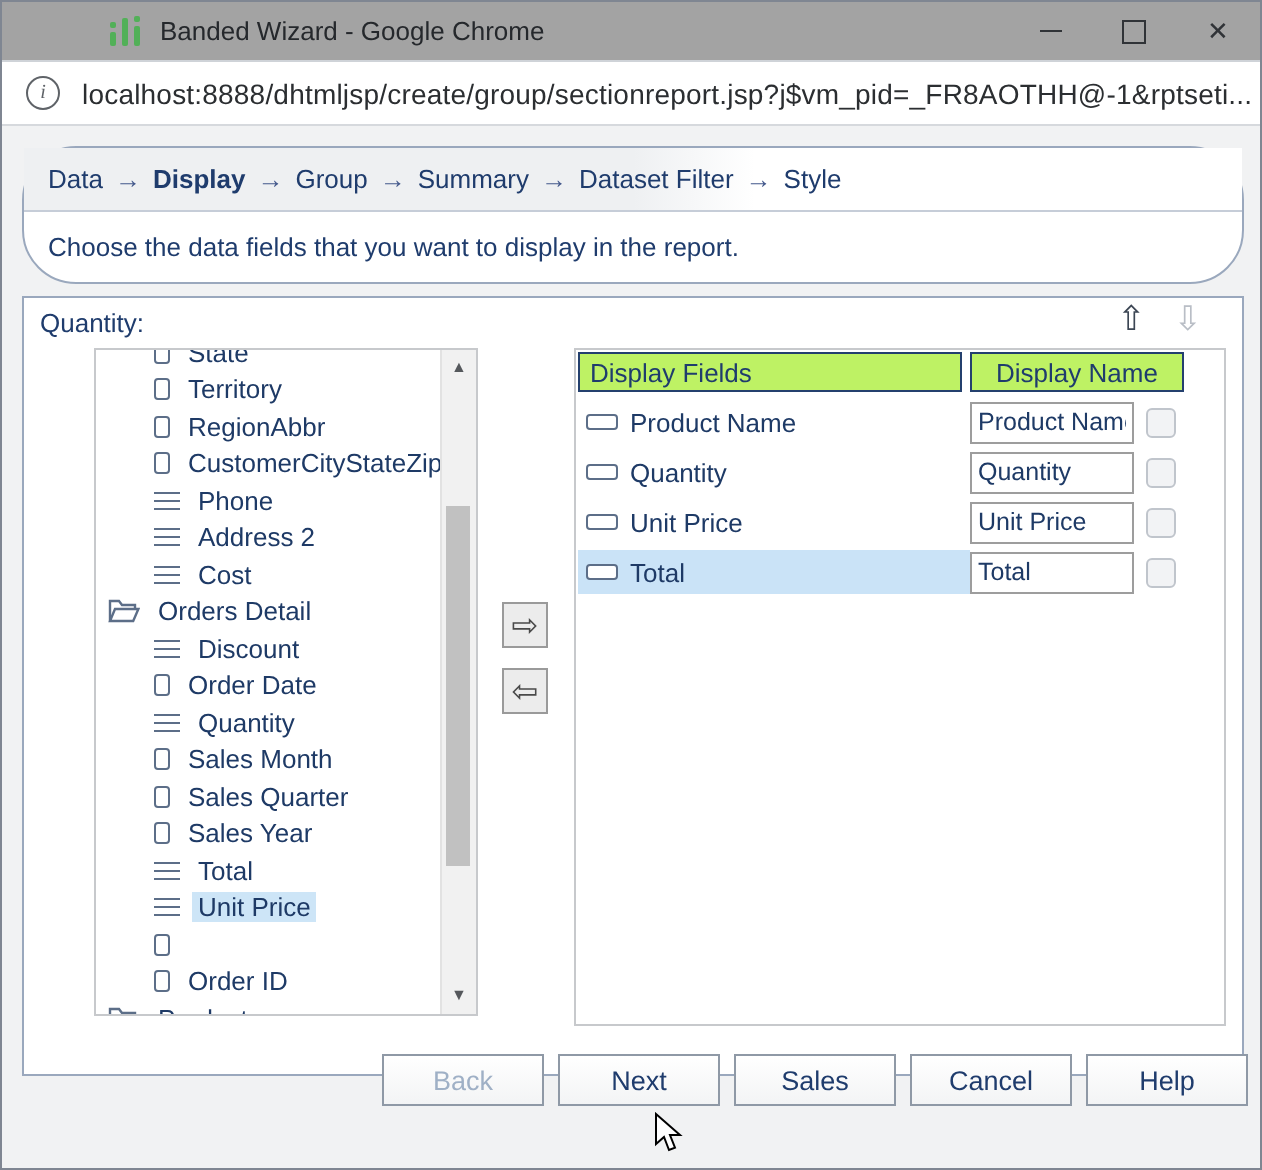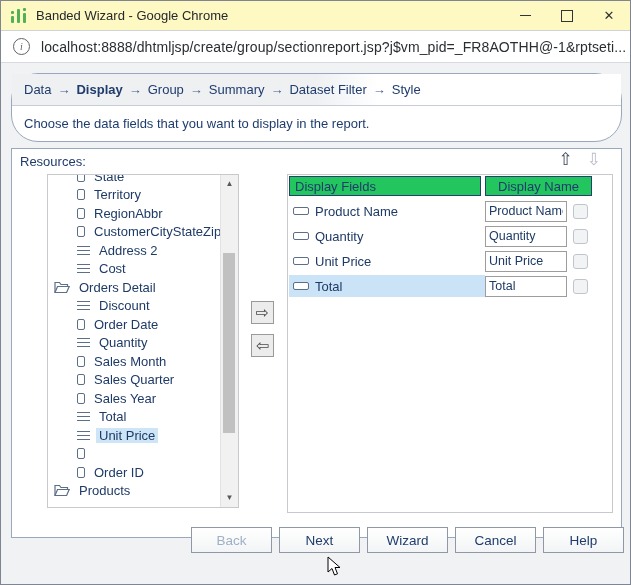--- a/index.html
+++ b/index.html
@@ -4,22 +4,22 @@
 <style>
   html,body{margin:0;padding:0;}
   body{
     width:631px;height:585px;overflow:hidden;position:relative;
     font-family:"Liberation Sans","DejaVu Sans",sans-serif;
     background:#f1f2f3;
   }
   .window{position:absolute;inset:0;border:1px solid #7f8692;box-sizing:border-box;background:#f1f2f3;}
 
   
-  .titlebar{position:absolute;left:0;top:0;right:0;height:30px;background:#fef9c3;
-    display:flex;align-items:center;border-bottom:1px solid #cfd3d8;box-sizing:border-box;}
+  .titlebar{position:absolute;left:0;top:0;right:0;height:30px;background:#a3a3a3;
+    display:flex;align-items:center;border-bottom:1px solid #cfd3d8;box-sizing:border-box;padding-left:44px;}
   .app-icon{width:18px;height:16px;margin-left:9px;position:relative;display:inline-block;}
   .app-icon i{position:absolute;bottom:1px;width:3px;background:#52b058;border-radius:1px;}
   .app-icon i.b1{left:1px;height:7px;}
   .app-icon i.b2{left:7px;height:14px;}
   .app-icon i.b3{left:13px;height:10px;}
   .app-icon i.d1{left:1px;bottom:10px;height:3px;}
   .app-icon i.d3{left:13px;bottom:13px;height:3px;}
   .win-title{margin-left:8px;font-size:13px;color:#25282c;}
   .win-controls{margin-left:auto;display:flex;align-items:center;height:100%;}
   .win-btn{width:42px;height:100%;display:flex;align-items:center;justify-content:center;
@@ -81,21 +81,21 @@
   .transfer-btn{position:absolute;left:239px;width:23px;height:23px;background:#ececec;
     border:1px solid #9a9a9a;box-sizing:border-box;display:flex;align-items:center;justify-content:center;
     font-size:16px;color:#4a4a4a;padding:0;font-family:"DejaVu Sans",sans-serif;}
   .transfer-add{top:152px;}
   .transfer-remove{top:185px;}
 
   
   .fields-box{position:absolute;left:275px;top:25px;width:326px;height:339px;
     border:1px solid #c7c9cc;background:#fff;box-sizing:border-box;}
   .th{position:absolute;top:1px;height:20px;border:1px solid #24406e;box-sizing:border-box;
-    font-size:13px;color:#1f3c6d;display:flex;align-items:center;background:#22c55e;text-align:right;}
+    font-size:13px;color:#1f3c6d;display:flex;align-items:center;background:#bef264;text-align:right;}
   .th-fields{left:1px;width:192px;padding-left:5px;}
   .th-name{left:197px;width:107px;justify-content:center;}
   .frows{position:absolute;left:1px;top:25px;right:1px;}
   .frow{height:22px;margin-bottom:3px;display:flex;align-items:center;}
   .fcell{width:196px;flex:none;display:flex;align-items:center;height:100%;padding-left:4px;box-sizing:border-box;}
   .fcell.sel{background:#cae3f7;}
   .fi{width:16px;height:8px;border:1px solid #5c6e88;border-radius:2px;background:#fff;
     box-sizing:border-box;flex:none;margin-right:6px;}
   .fcell span{font-size:13px;color:#1e3a66;white-space:nowrap;}
   .frow input{width:74px;height:17px;border:1px solid #9d9d9d;font-size:12.5px;color:#1e3a66;
@@ -154,21 +154,21 @@
           <span class="crumb">Summary</span>
           <span class="crumb-sep">→</span>
           <span class="crumb">Dataset Filter</span>
           <span class="crumb-sep">→</span>
           <span class="crumb">Style</span>
         </div>
       <div class="instruction">Choose the data fields that you want to display in the report.</div>
     </div>
 
     <div class="panel panel-main">
-      <span class="resources-label">Resources:</span>
+      <span class="resources-label">Quantity:</span>
 
       <div class="reorder">
         <span class="up">⇧</span>
         <span class="down">⇩</span>
       </div>
 
       <div class="tree-box">
         <div class="tree-items" id="tree-items">
             <div class="tree-row">
               <span class="pad1"></span>
@@ -182,20 +182,29 @@
             </div>
             <div class="tree-row">
               <span class="pad1"></span>
               <span class="ti ti-column"></span>
               <span class="tree-label">RegionAbbr</span>
             </div>
             <div class="tree-row">
               <span class="pad1"></span>
               <span class="ti ti-column"></span>
               <span class="tree-label">CustomerCityStateZip</span>
+            </div>
+            <div class="tree-row">
+              <span class="pad1"></span>
+              <span class="ti ti-lines">
+                <i></i>
+                <i></i>
+                <i></i>
+              </span>
+              <span class="tree-label">Phone</span>
             </div>
             <div class="tree-row">
               <span class="pad1"></span>
               <span class="ti ti-lines">
                 <i></i>
                 <i></i>
                 <i></i>
               </span>
               <span class="tree-label">Address 2</span>
             </div>
@@ -336,21 +345,21 @@
               <input type="text" value="Total" style="">
               <span class="cb"></span>
             </div>
           </div>
       </div>
     </div>
 
     <div class="footer" id="footer">
         <button class="disabled">Back</button>
         <button>Next</button>
-        <button>Wizard</button>
+        <button>Sales</button>
         <button>Cancel</button>
         <button>Help</button>
       </div>
   </div>
 </div>
 
 <svg class="cursor" viewBox="0 0 17 22">
   <path d="M1 1 L1 16 L5 12.5 L7.5 19 L10.5 17.8 L8 11.5 L13 11.5 Z" fill="#ffffff" stroke="#000000" stroke-width="1"></path>
 </svg>
 

